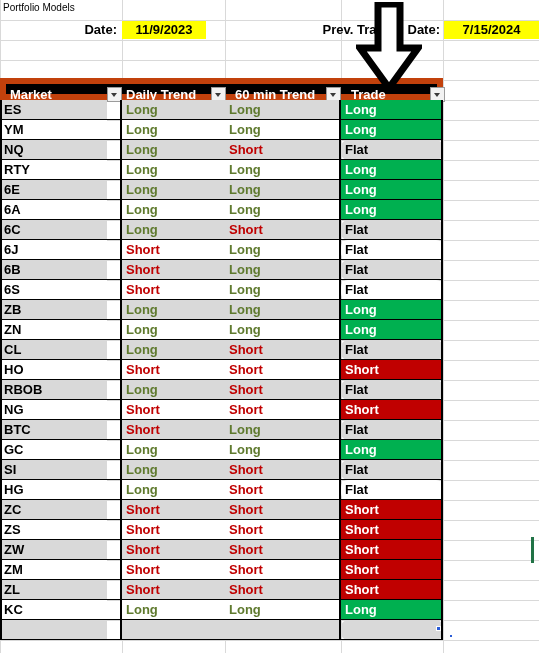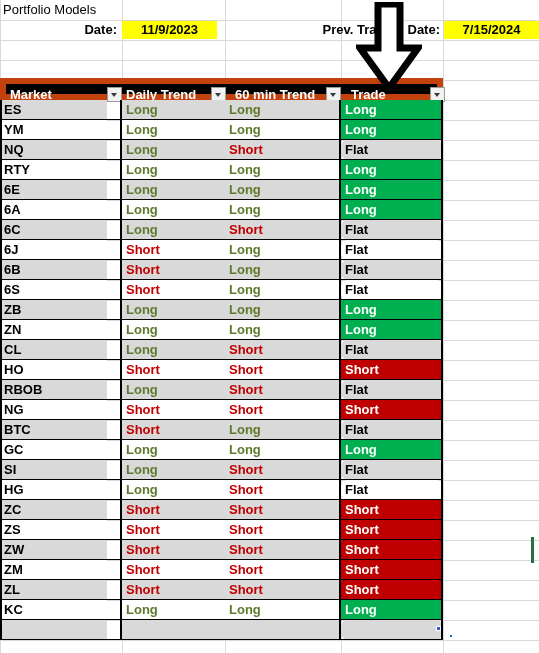--- a/index.html
+++ b/index.html
@@ -33,21 +33,21 @@
     position: absolute;
     top: 0;
     width: 1px;
     background: #d9d9d9;
   }
 
   
   .title-cell {
     position: absolute;
     left: 3px; top: 2px;
-    font-size: 13px;
+    font-size: 10px;
     color: #000;
     white-space: nowrap;
   }
   .label-date {
     position: absolute;
     top: 22px;
     font-size: 13px;
     font-weight: bold;
     color: #000;
     text-align: right;
@@ -219,21 +219,21 @@
     <div class="gridline-v" style="left: 0px; height: 653px;"></div>
     <div class="gridline-v" style="left: 122px; height: 653px;"></div>
     <div class="gridline-v" style="left: 225px; height: 653px;"></div>
     <div class="gridline-v" style="left: 341px; height: 653px;"></div>
     <div class="gridline-v" style="left: 443px; height: 653px;"></div>
   </div>
 
 <div class="title-cell">Portfolio Models</div>
 
 <div class="label-date" style="left:0px; width:117px;">Date:</div>
-<div class="value-date" style="left:122px; width:95px;">11/9/2023</div>
+<div class="value-date" style="left:122px; width:84px;">11/9/2023</div>
 
 <div class="label-date" style="left:228px; width:212px;">Prev. Trading Date:</div>
 <div class="value-date" style="left:444px; width:95px;">7/15/2024</div>
 
 <div class="table">
 
   <div class="thead">
     <div class="th" style="left:0px; width:120px;">Market</div>
     <div class="filter-btn" style="left:101px;"></div>
 

